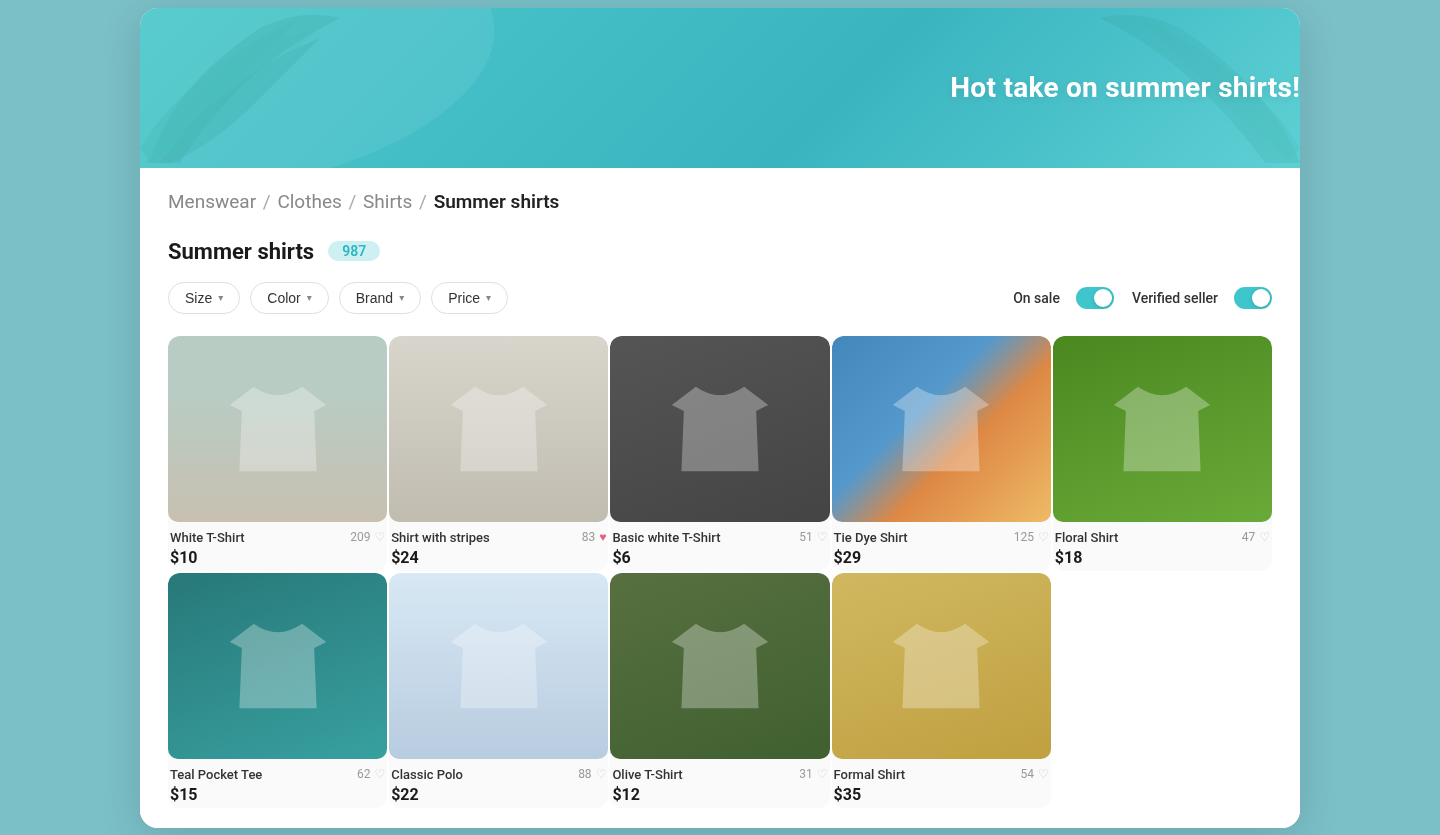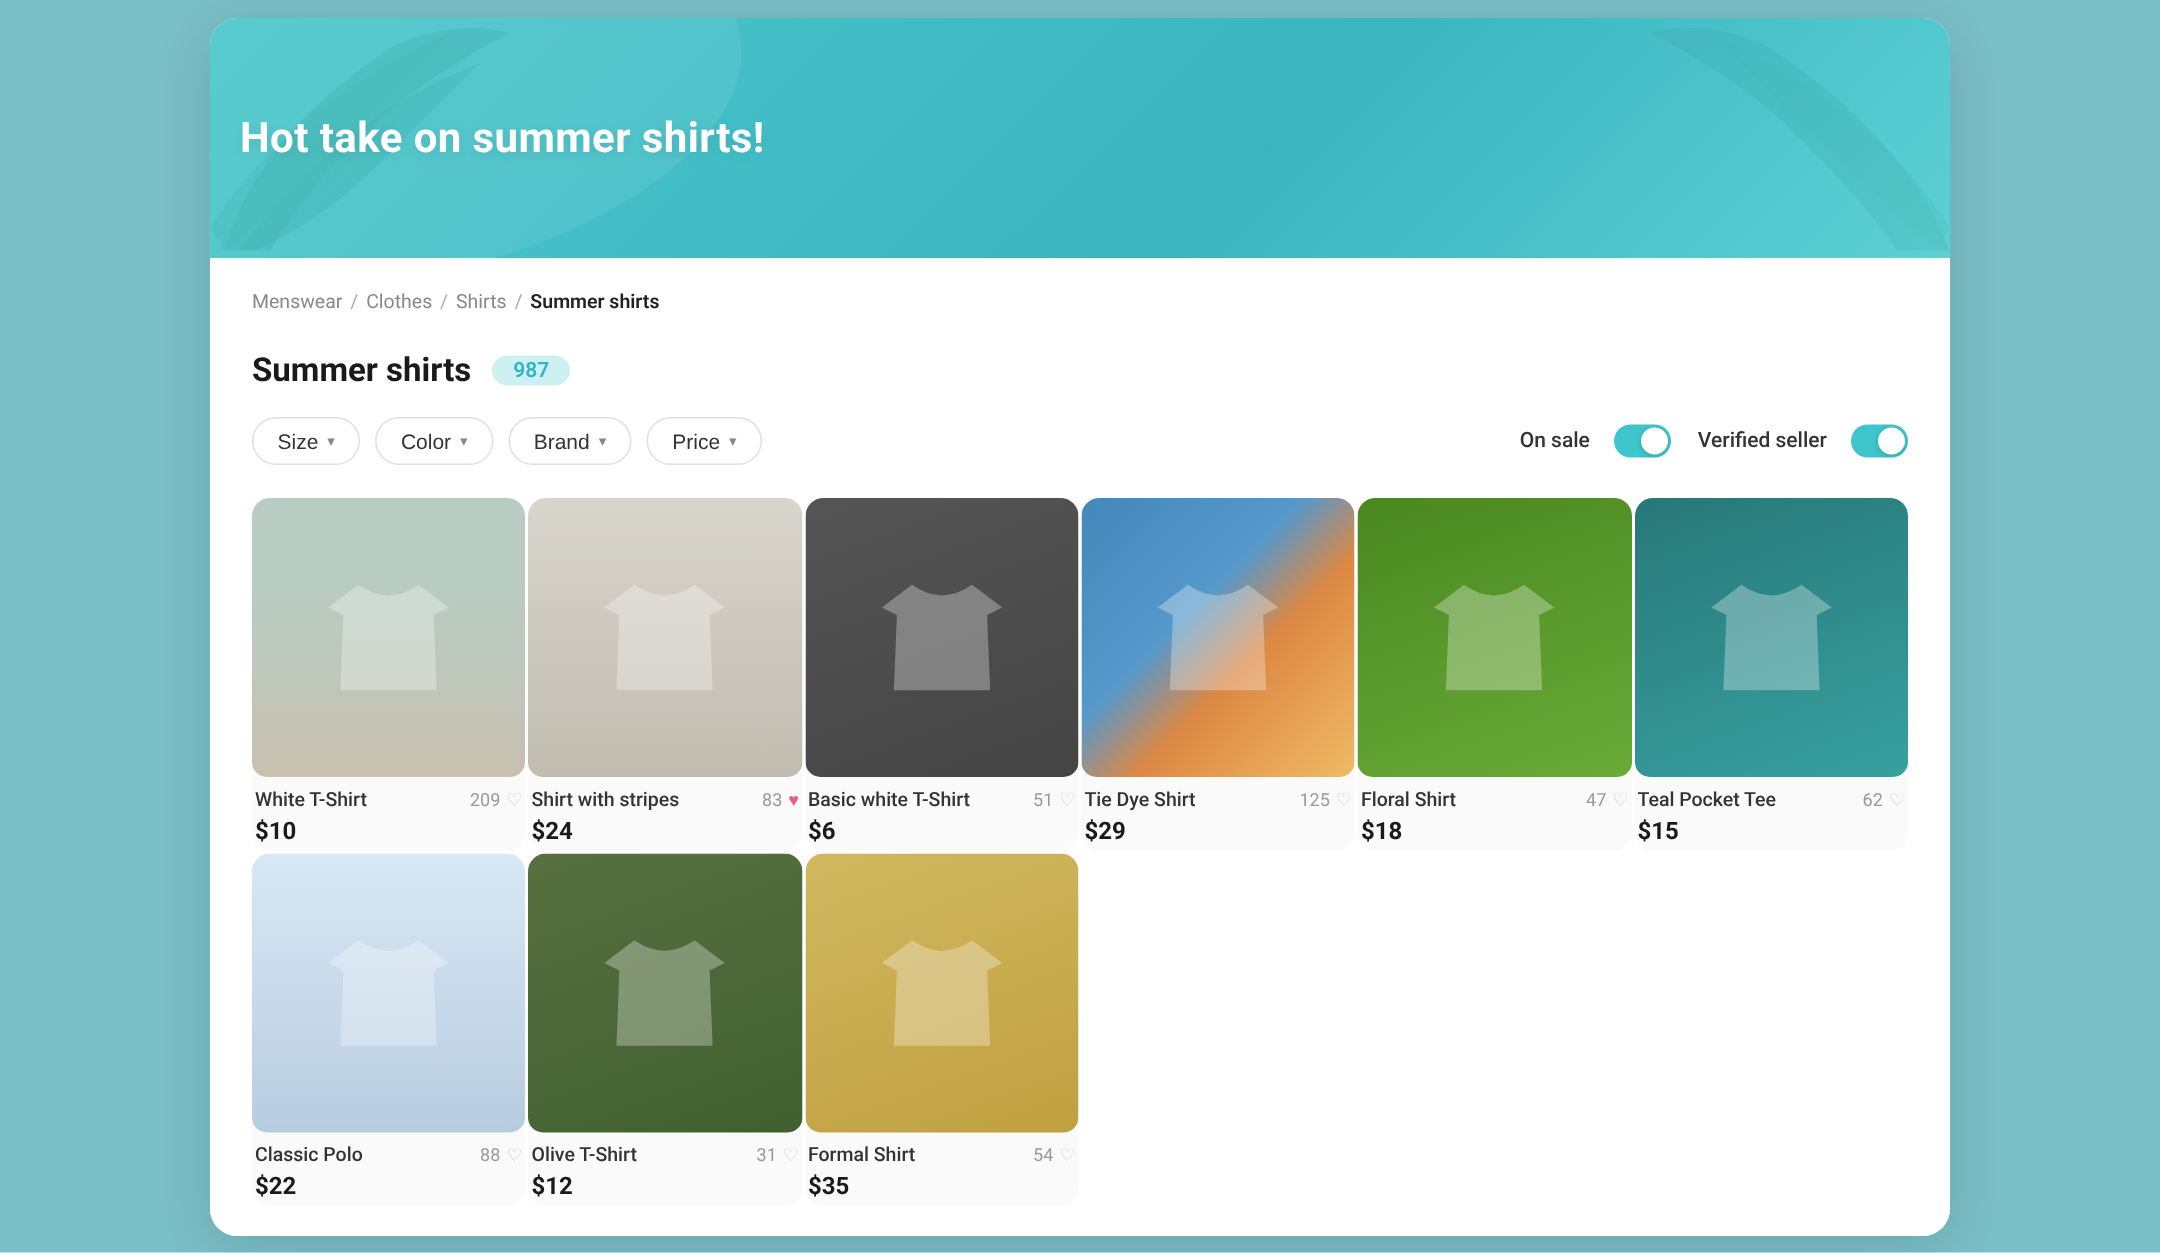--- a/index.html
+++ b/index.html
@@ -16,21 +16,21 @@
       border-radius: 18px;
       width: 1160px;
       overflow: hidden;
       box-shadow: 0 8px 40px rgba(0,0,0,0.13);
     }
     .hero-banner {
       background: linear-gradient(135deg, #4dc8cc 0%, #3ab5c0 60%, #5dd0d4 100%);
       height: 160px;
       display: flex;
       align-items: center;
-      justify-content: flex-start;
+      justify-content: flex-end;
       position: relative;
       overflow: hidden;
       padding-left: 20px;
     }
     .hero-banner::before {
       content: '';
       position: absolute;
       top: -30px; left: -60px;
       width: 420px; height: 200px;
       background: rgba(255,255,255,0.07);
@@ -56,21 +56,21 @@
       letter-spacing: 0.01em;
       text-shadow: 0 2px 8px rgba(0,0,0,0.08);
       position: relative;
       z-index: 2;
     }
     .content-area {
       padding: 22px 28px 20px 28px;
       background: #fff;
     }
     .breadcrumb {
-      font-size: 13px;
+      font-size: 19px;
       color: #888;
       margin-bottom: 26px;
     }
     .breadcrumb span.current {
       color: #222;
       font-weight: 600;
     }
     .page-header {
       display: flex;
       align-items: center;
@@ -145,21 +145,21 @@
       border-radius: 50%;
       background: #fff;
       position: absolute;
       top: 2px;
       box-shadow: 0 1px 4px rgba(0,0,0,0.18);
       transition: left 0.2s;
     }
     .toggle.on .toggle-knob { left: 18px; }
     .products-grid {
       display: grid;
-      grid-template-columns: repeat(6, 1fr);
+      grid-template-columns: repeat(5, 1fr);
       gap: 2px;
     }
     .product-card {
       border-radius: 12px;
       overflow: hidden;
       background: #fafafa;
       cursor: pointer;
     }
     .product-info {
       padding: 8px 2px 4px 2px;

